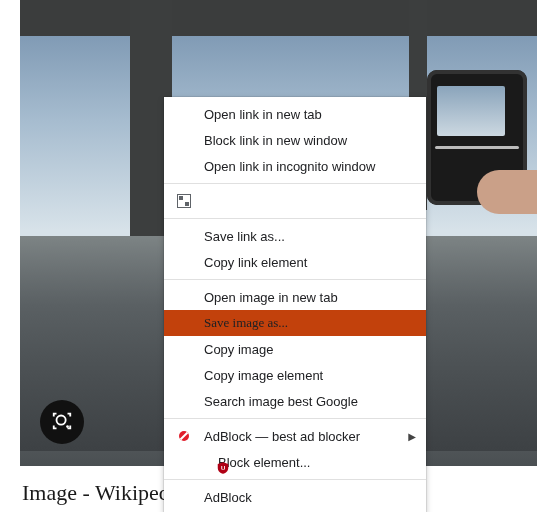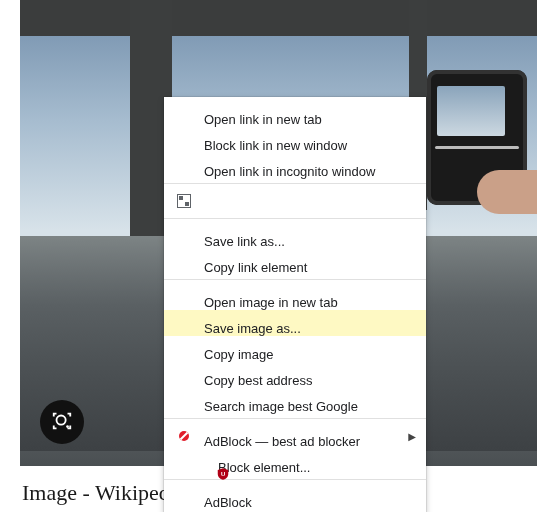--- a/index.html
+++ b/index.html
@@ -119,29 +119,30 @@
     position: absolute;
     left: 164px;
     top: 97px;
     width: 262px;
     background: #fff;
     box-shadow: 0 2px 6px rgba(0,0,0,0.25), 0 0 0 1px rgba(0,0,0,0.08);
     padding: 4px 0;
   }
   .ctx-item {
     display: flex;
-    align-items: flex-end;
+    align-items: center;
     height: 26px;
     padding: 0 28px 0 40px;
     position: relative;
     cursor: default;
     white-space: nowrap;
   }
   .ctx-item.hover {
-    background: #fef9c3;
+    background: #c2410c;
+    font-family: Liberation Serif, serif;
   }
   .ctx-sep {
     height: 1px;
     background: #e0e0e0;
     margin: 4px 0;
   }
   .ctx-icon {
     position: absolute;
     left: 12px;
     top: 50%;
@@ -265,21 +266,21 @@
     <div class="ctx-item">
       <span>Open image in new tab</span>
     </div>
     <div class="ctx-item hover">
       <span>Save image as...</span>
     </div>
     <div class="ctx-item">
       <span>Copy image</span>
     </div>
     <div class="ctx-item">
-      <span>Copy best address</span>
+      <span>Copy image element</span>
     </div>
     <div class="ctx-item">
       <span>Search image best Google</span>
     </div>
 
     <div class="ctx-sep"></div>
 
     <div class="ctx-item">
       <span class="ctx-icon">
           <span class="abp-icon"></span>

